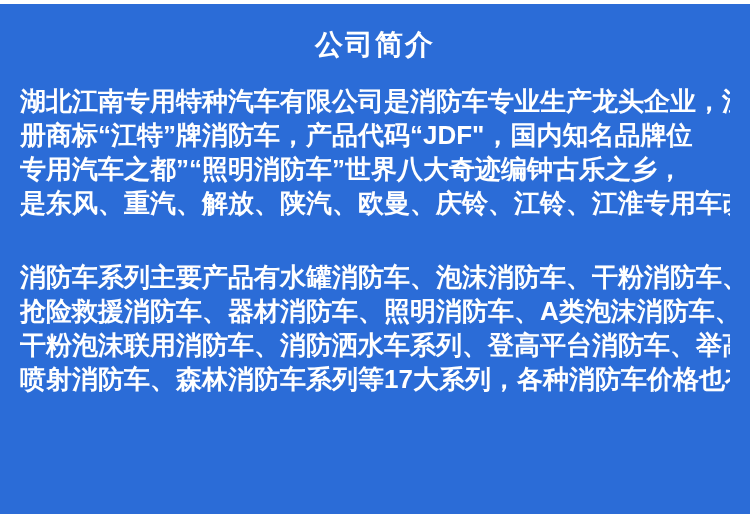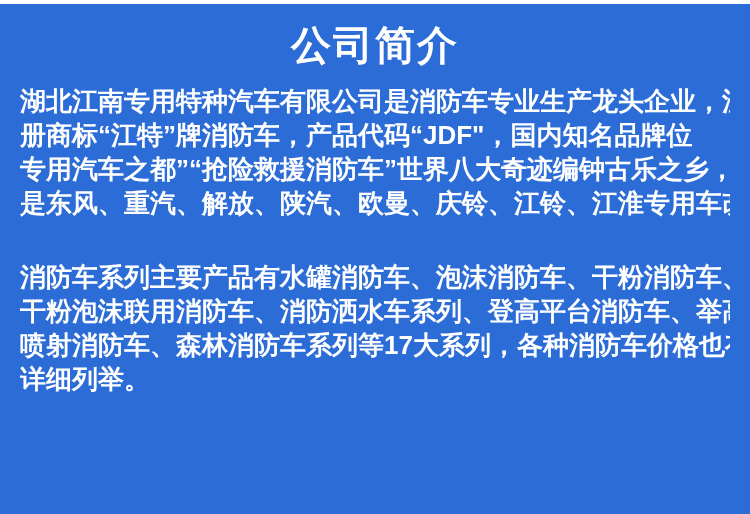--- a/index.html
+++ b/index.html
@@ -23,21 +23,21 @@
     height: 510px;
     background: #2b6cd7;
     padding: 0 20px;
     overflow: hidden;
   }
   .title {
     margin: 0;
     padding-top: 18px;
     text-align: center;
     color: #ffffff;
-    font-size: 40px;
+    font-size: 28px;
     line-height: 46px;
     font-weight: 700;
     letter-spacing: 2px;
   }
   .para {
     margin: 0;
     color: #ffffff;
     font-size: 26px;
     line-height: 34px;
     font-weight: 700;
@@ -57,23 +57,23 @@
 <body>
 
 <div class="top-strip"></div>
 
 <div class="panel">
   <h1 class="title">公司简介</h1>
 
   <div class="para para-1">
       <div>湖北江南专用特种汽车有限公司是消防车专业生产龙头企业，注</div>
       <div>册商标“江特”牌消防车，产品代码“JDF"，国内知名品牌位</div>
-      <div>专用汽车之都”“抢险救援消防车”世界八大奇迹编钟古乐之乡，</div>
+      <div>专用汽车之都”“照明消防车”世界八大奇迹编钟古乐之乡，</div>
       <div>是东风、重汽、解放、陕汽、欧曼、庆铃、江铃、江淮专用车改</div>
     </div>
 
   <div class="para para-2">
       <div>消防车系列主要产品有水罐消防车、泡沫消防车、干粉消防车、</div>
+      <div>抢险救援消防车、器材消防车、照明消防车、A类泡沫消防车、</div>
       <div>干粉泡沫联用消防车、消防洒水车系列、登高平台消防车、举高</div>
       <div>喷射消防车、森林消防车系列等17大系列，各种消防车价格也有</div>
-      <div>详细列举。</div>
     </div>
 </div>
 
 </body></html>

